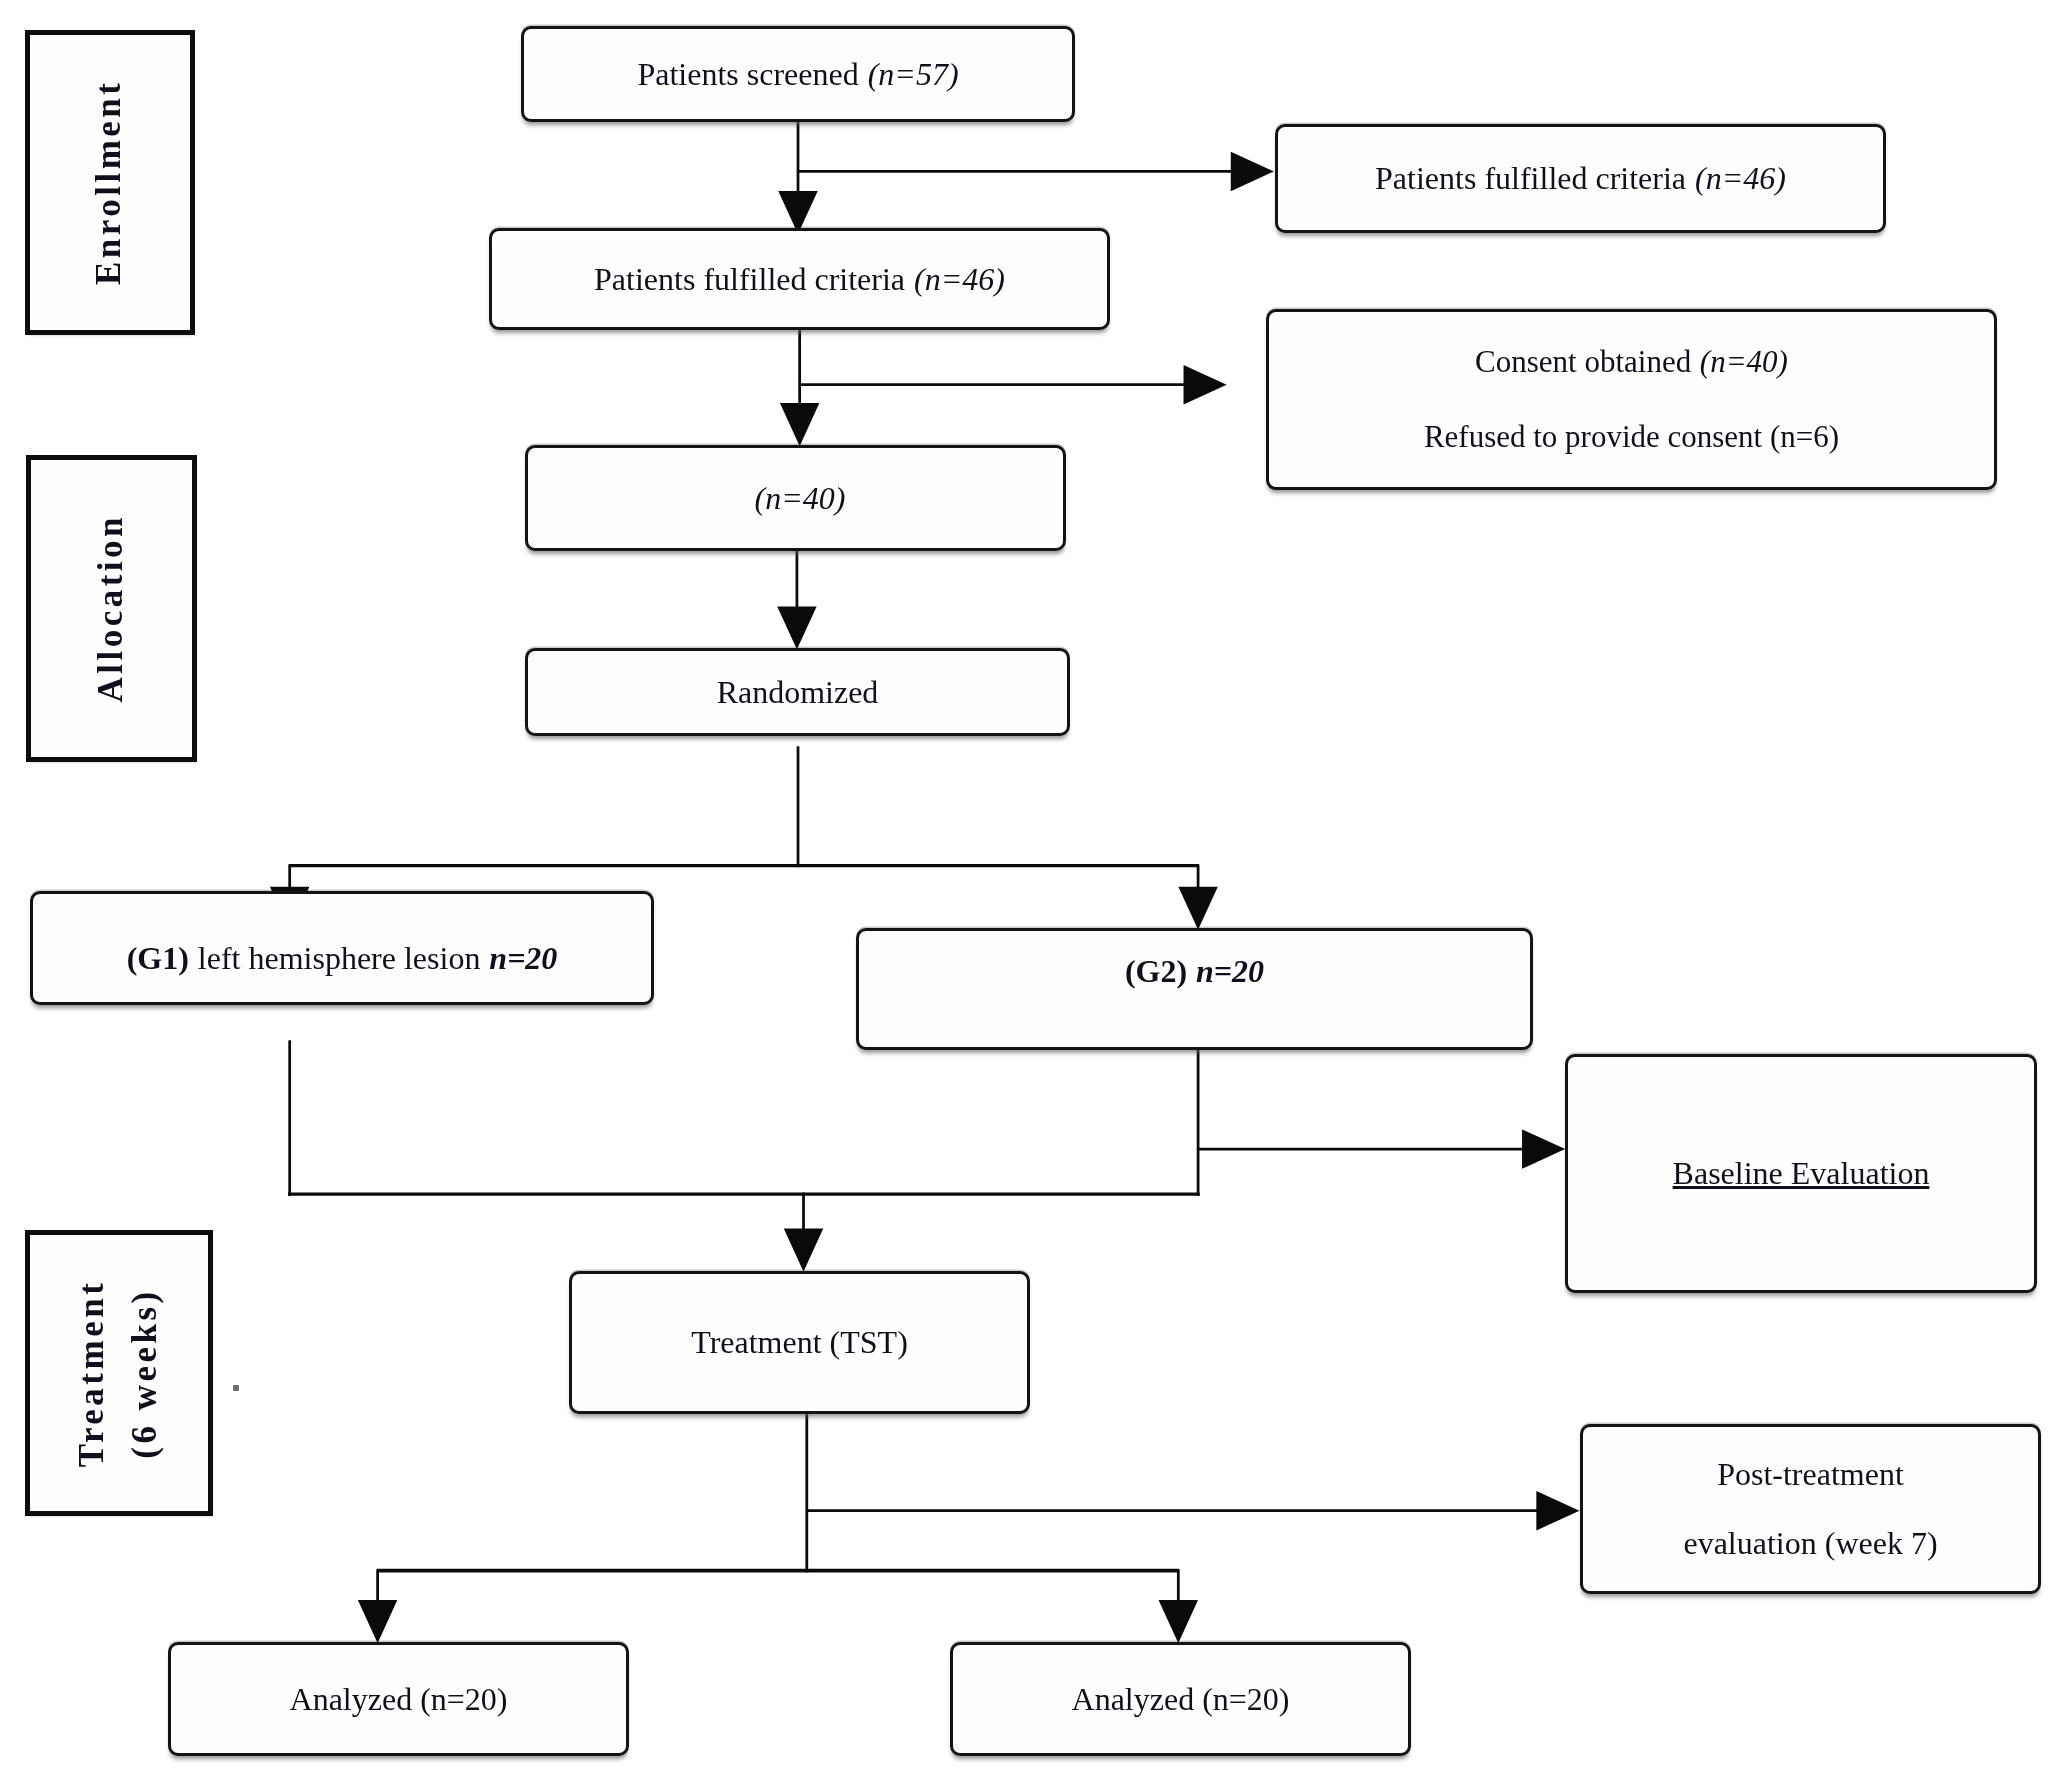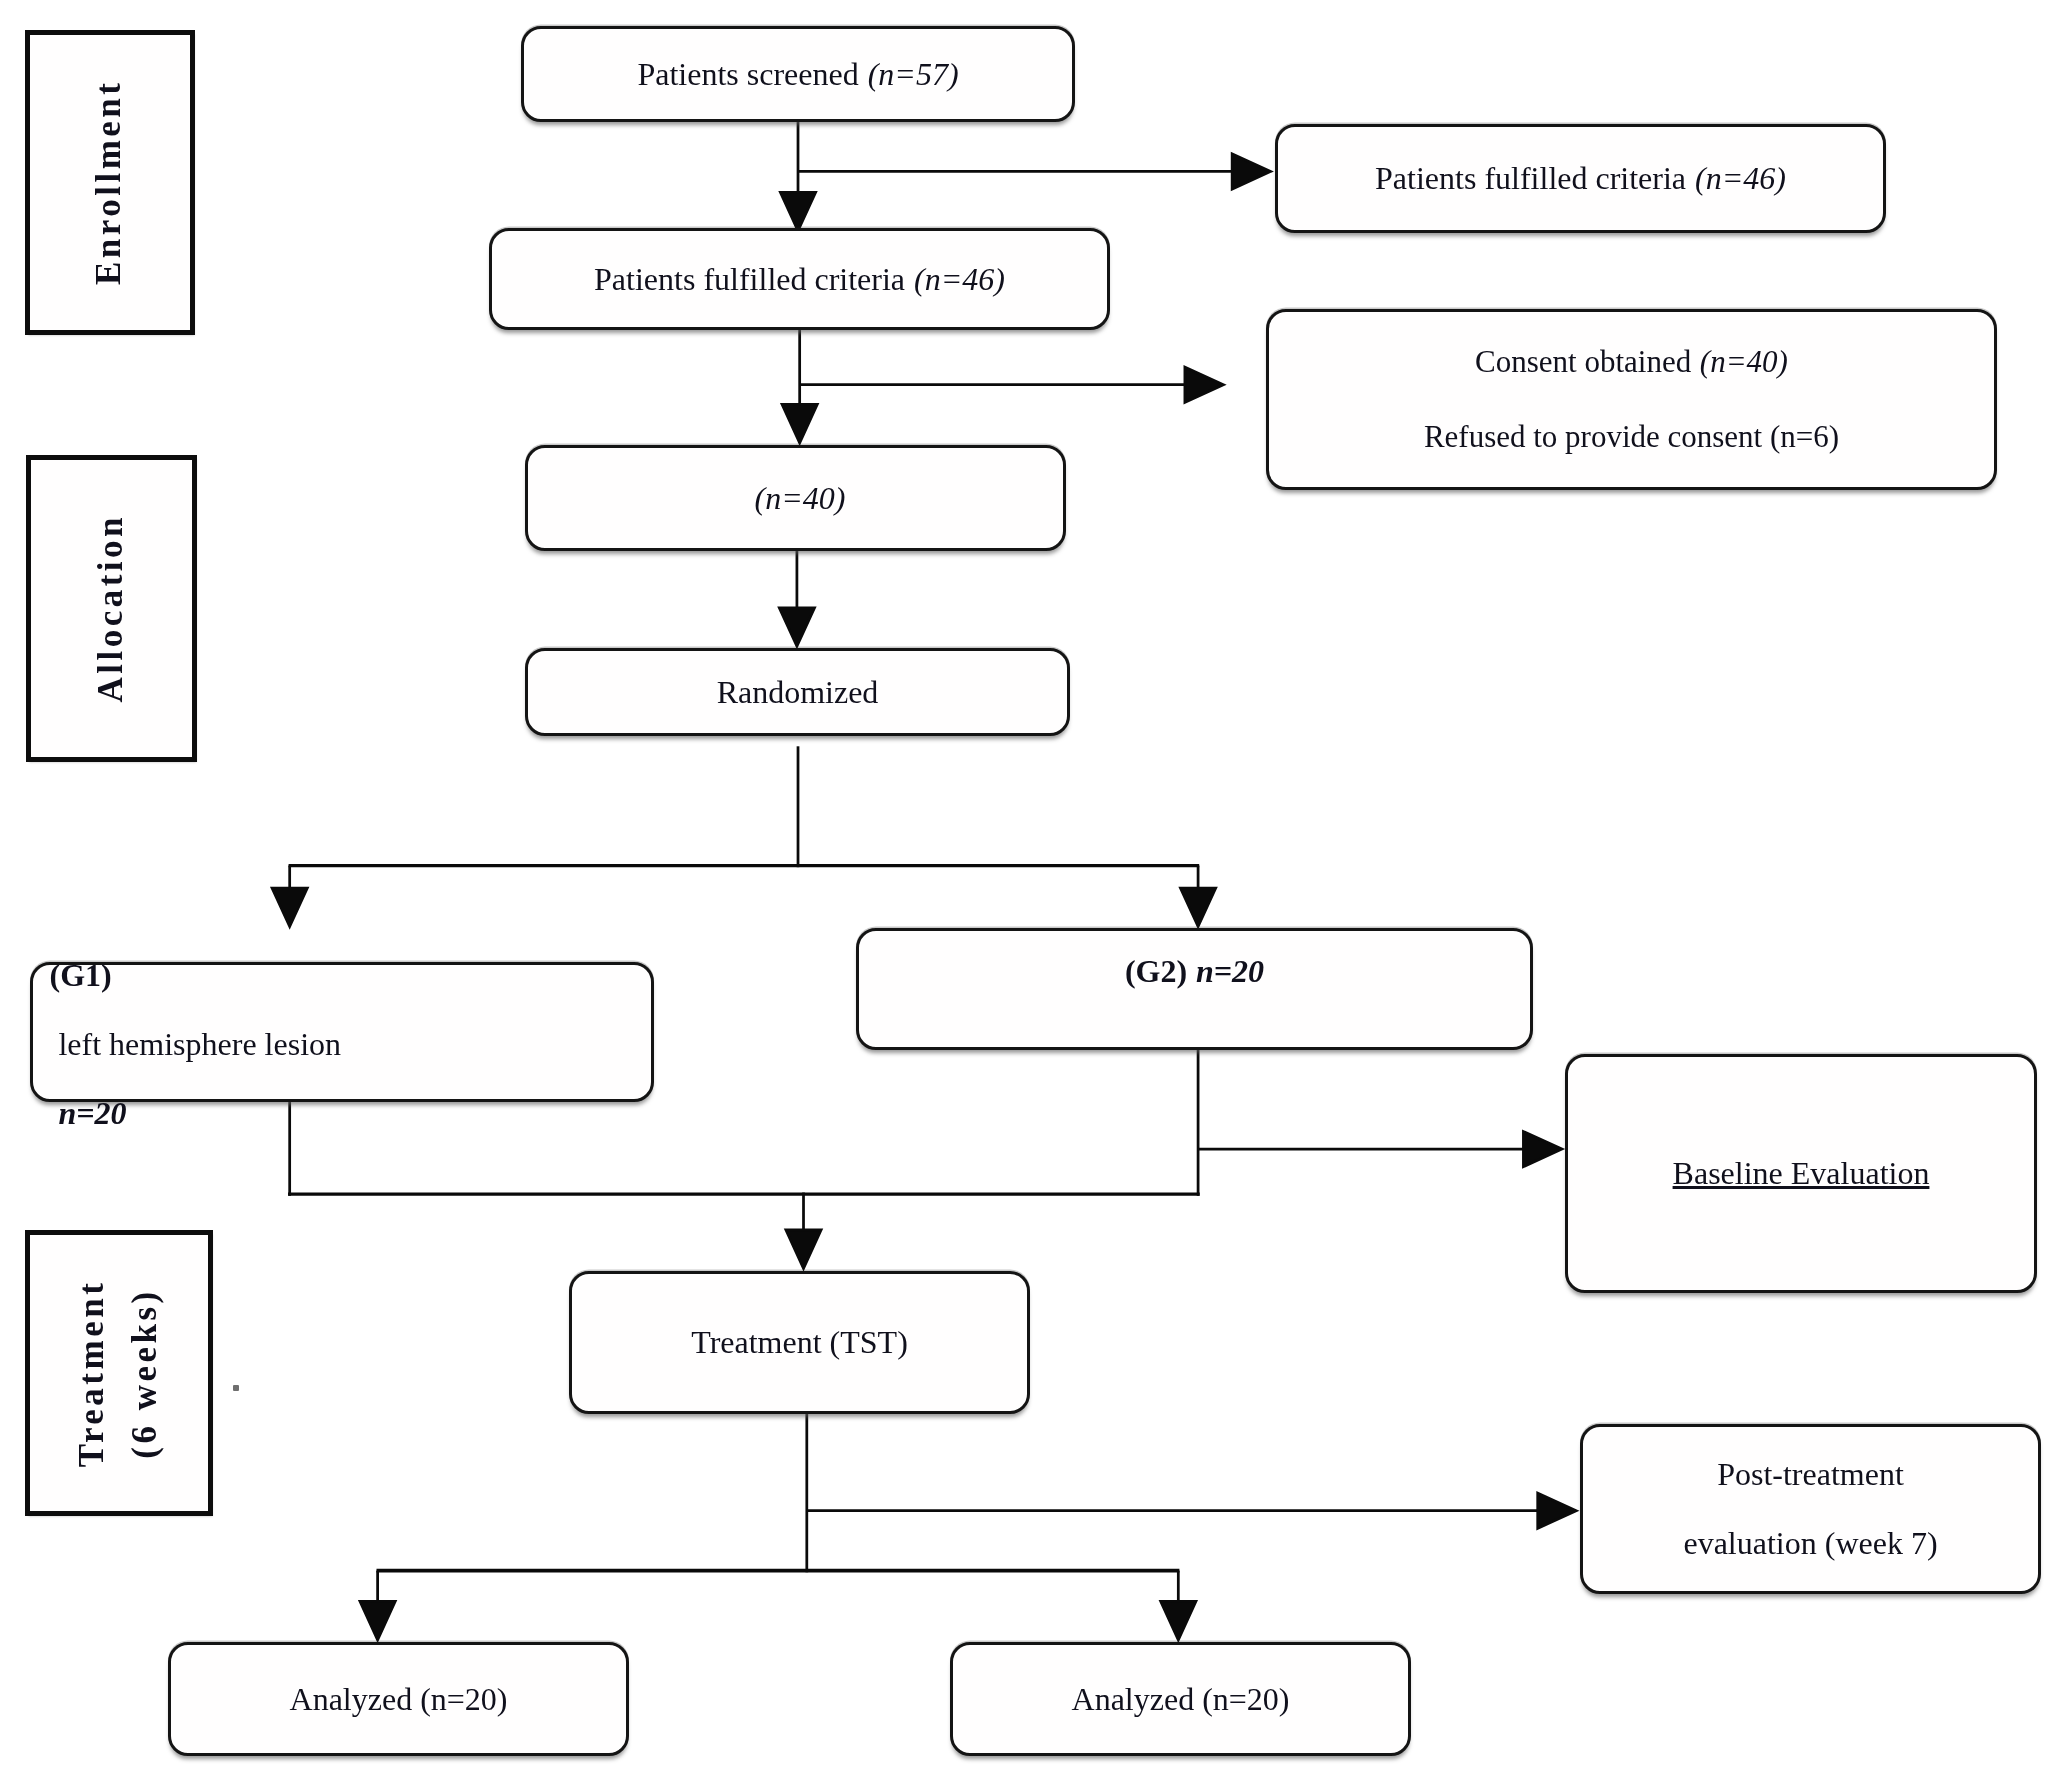--- a/index.html
+++ b/index.html
@@ -10,21 +10,21 @@
     font-family:"Liberation Serif","DejaVu Serif",serif;
     color:#10101c;
     overflow:hidden;
   }
   .wires{position:absolute;left:0;top:0;}
   .node{
     position:absolute;
     box-sizing:border-box;
     background:#fffefe;
     border:3.3px solid #141414;
-    border-radius:20px;
+    border-radius:10px;
     box-shadow:0 5.5px 4.4px -2.7px rgba(95,95,95,.65), 0 -1.6px 0 0 rgba(40,40,40,.25);
     display:flex;align-items:center;justify-content:center;
     text-align:center;
     font-size:32px;
     line-height:2.15;
     padding:5.5px 16.5px;
   }
   .node .seg{white-space:pre;}
   .sp{margin-left:.28em;}
   .it{font-style:italic;}
@@ -146,21 +146,21 @@
   </div>
 
   <div class="node" style="left:525px;top:445px;width:541px;height:106px;">
       <span class="seg it sp">(n=40)</span>
   </div>
 
   <div class="node" style="left:525px;top:648px;width:545px;height:88px;">
     <span class="seg">Randomized</span>
   </div>
 
-  <div class="node" style="left:30px;top:962px;width:624px;height:140px;align-items:flex-start;padding-top:30px;flex-direction:column;">
+  <div class="node" style="left:30px;top:891px;width:624px;height:114px;align-items:flex-start;padding-top:30px;">
     <span class="seg bd">(G1)</span>
       <span class="seg sp">left hemisphere lesion</span>
       <span class="seg bdit sp">n=20</span>
   </div>
 
   <div class="node" style="left:856px;top:928px;width:677px;height:122px;align-items:flex-start;">
     <span class="seg bd">(G2)</span>
       <span class="seg bdit sp">n=20</span>
   </div>
 

